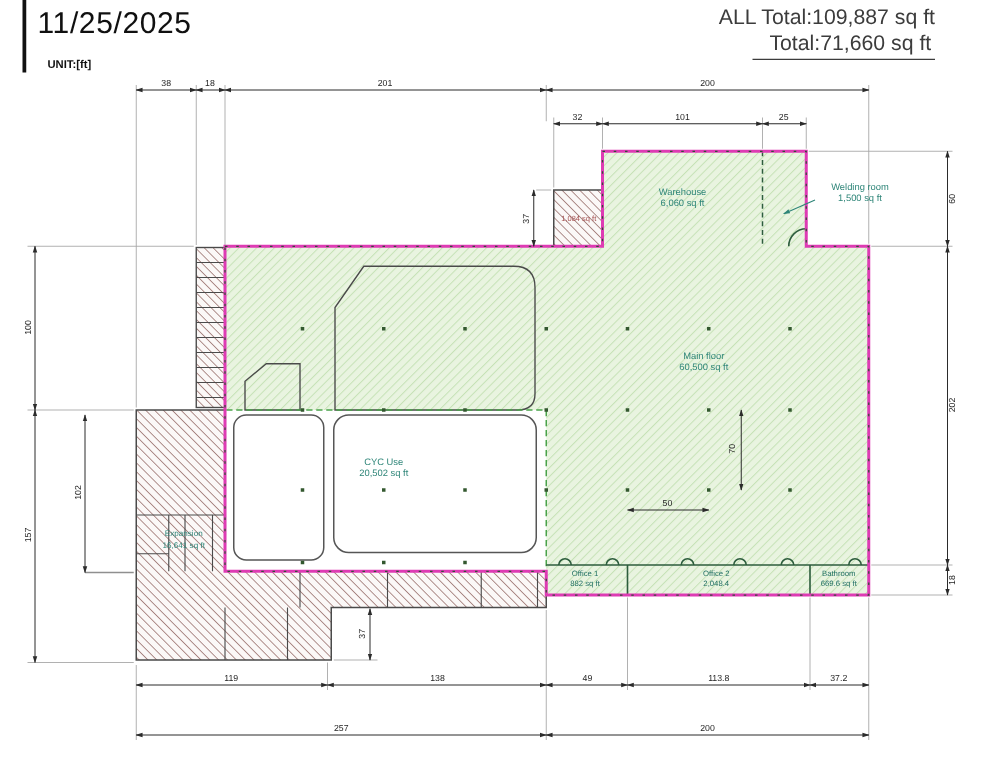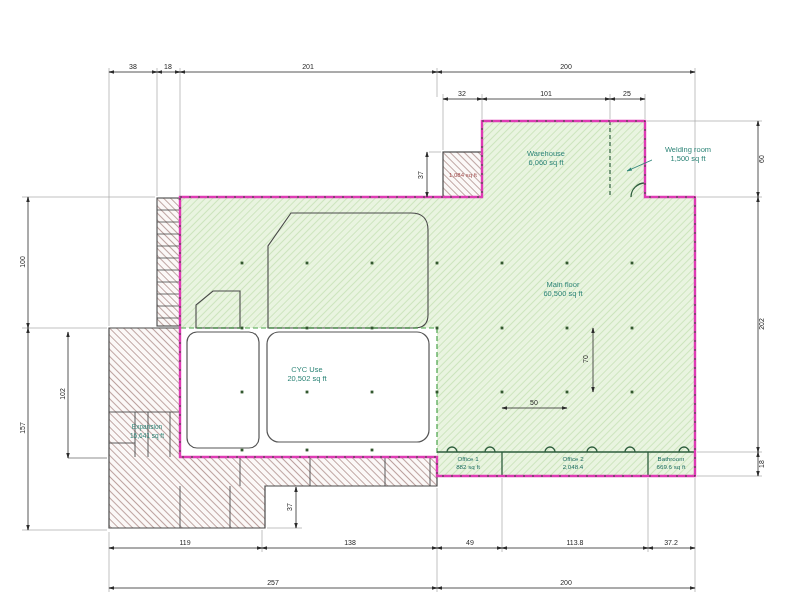--- a/index.html
+++ b/index.html
@@ -23,20 +23,29 @@
   .lbls{font:6.2px "Liberation Sans",sans-serif;fill:#1f6e62;text-anchor:middle;}
   .lble{font:6.5px "Liberation Sans",sans-serif;fill:#2e8578;text-anchor:middle;}
   .lblr{font:6px "Liberation Sans",sans-serif;fill:#a34d4d;text-anchor:middle;}
   .dot{fill:#33582f;}
 </style>
 </head>
 <body>
 
 <div id="stage">
 
+  <div id="titlebar">
+    <div id="leftrule"></div>
+    <div id="dateblock">11/25/2025</div>
+    <div id="unitlabel">UNIT:[ft]</div>
+    <div id="totals">
+      <div>ALL Total:109,887 sq ft</div>
+      <div><span class="underlined">Total:71,660 sq ft</span></div>
+    </div>
+  </div>
 
   <svg width="792" height="612" viewBox="0 0 792 612">
     <defs>
       <pattern id="greenHatch" width="5" height="5" patternUnits="userSpaceOnUse" patternTransform="rotate(45)">
         <rect width="5" height="5" fill="#e9f4e0"></rect>
         <line x1="0" y1="0" x2="0" y2="5" stroke="#c6e2b6" stroke-width="1.6"></line>
       </pattern>
       <pattern id="brownHatch" width="5" height="5" patternUnits="userSpaceOnUse" patternTransform="rotate(-45)">
         <rect width="5" height="5" fill="#fbf8f7"></rect>
         <line x1="0" y1="0" x2="0" y2="5" stroke="#9d7672" stroke-width="1.3"></line>

